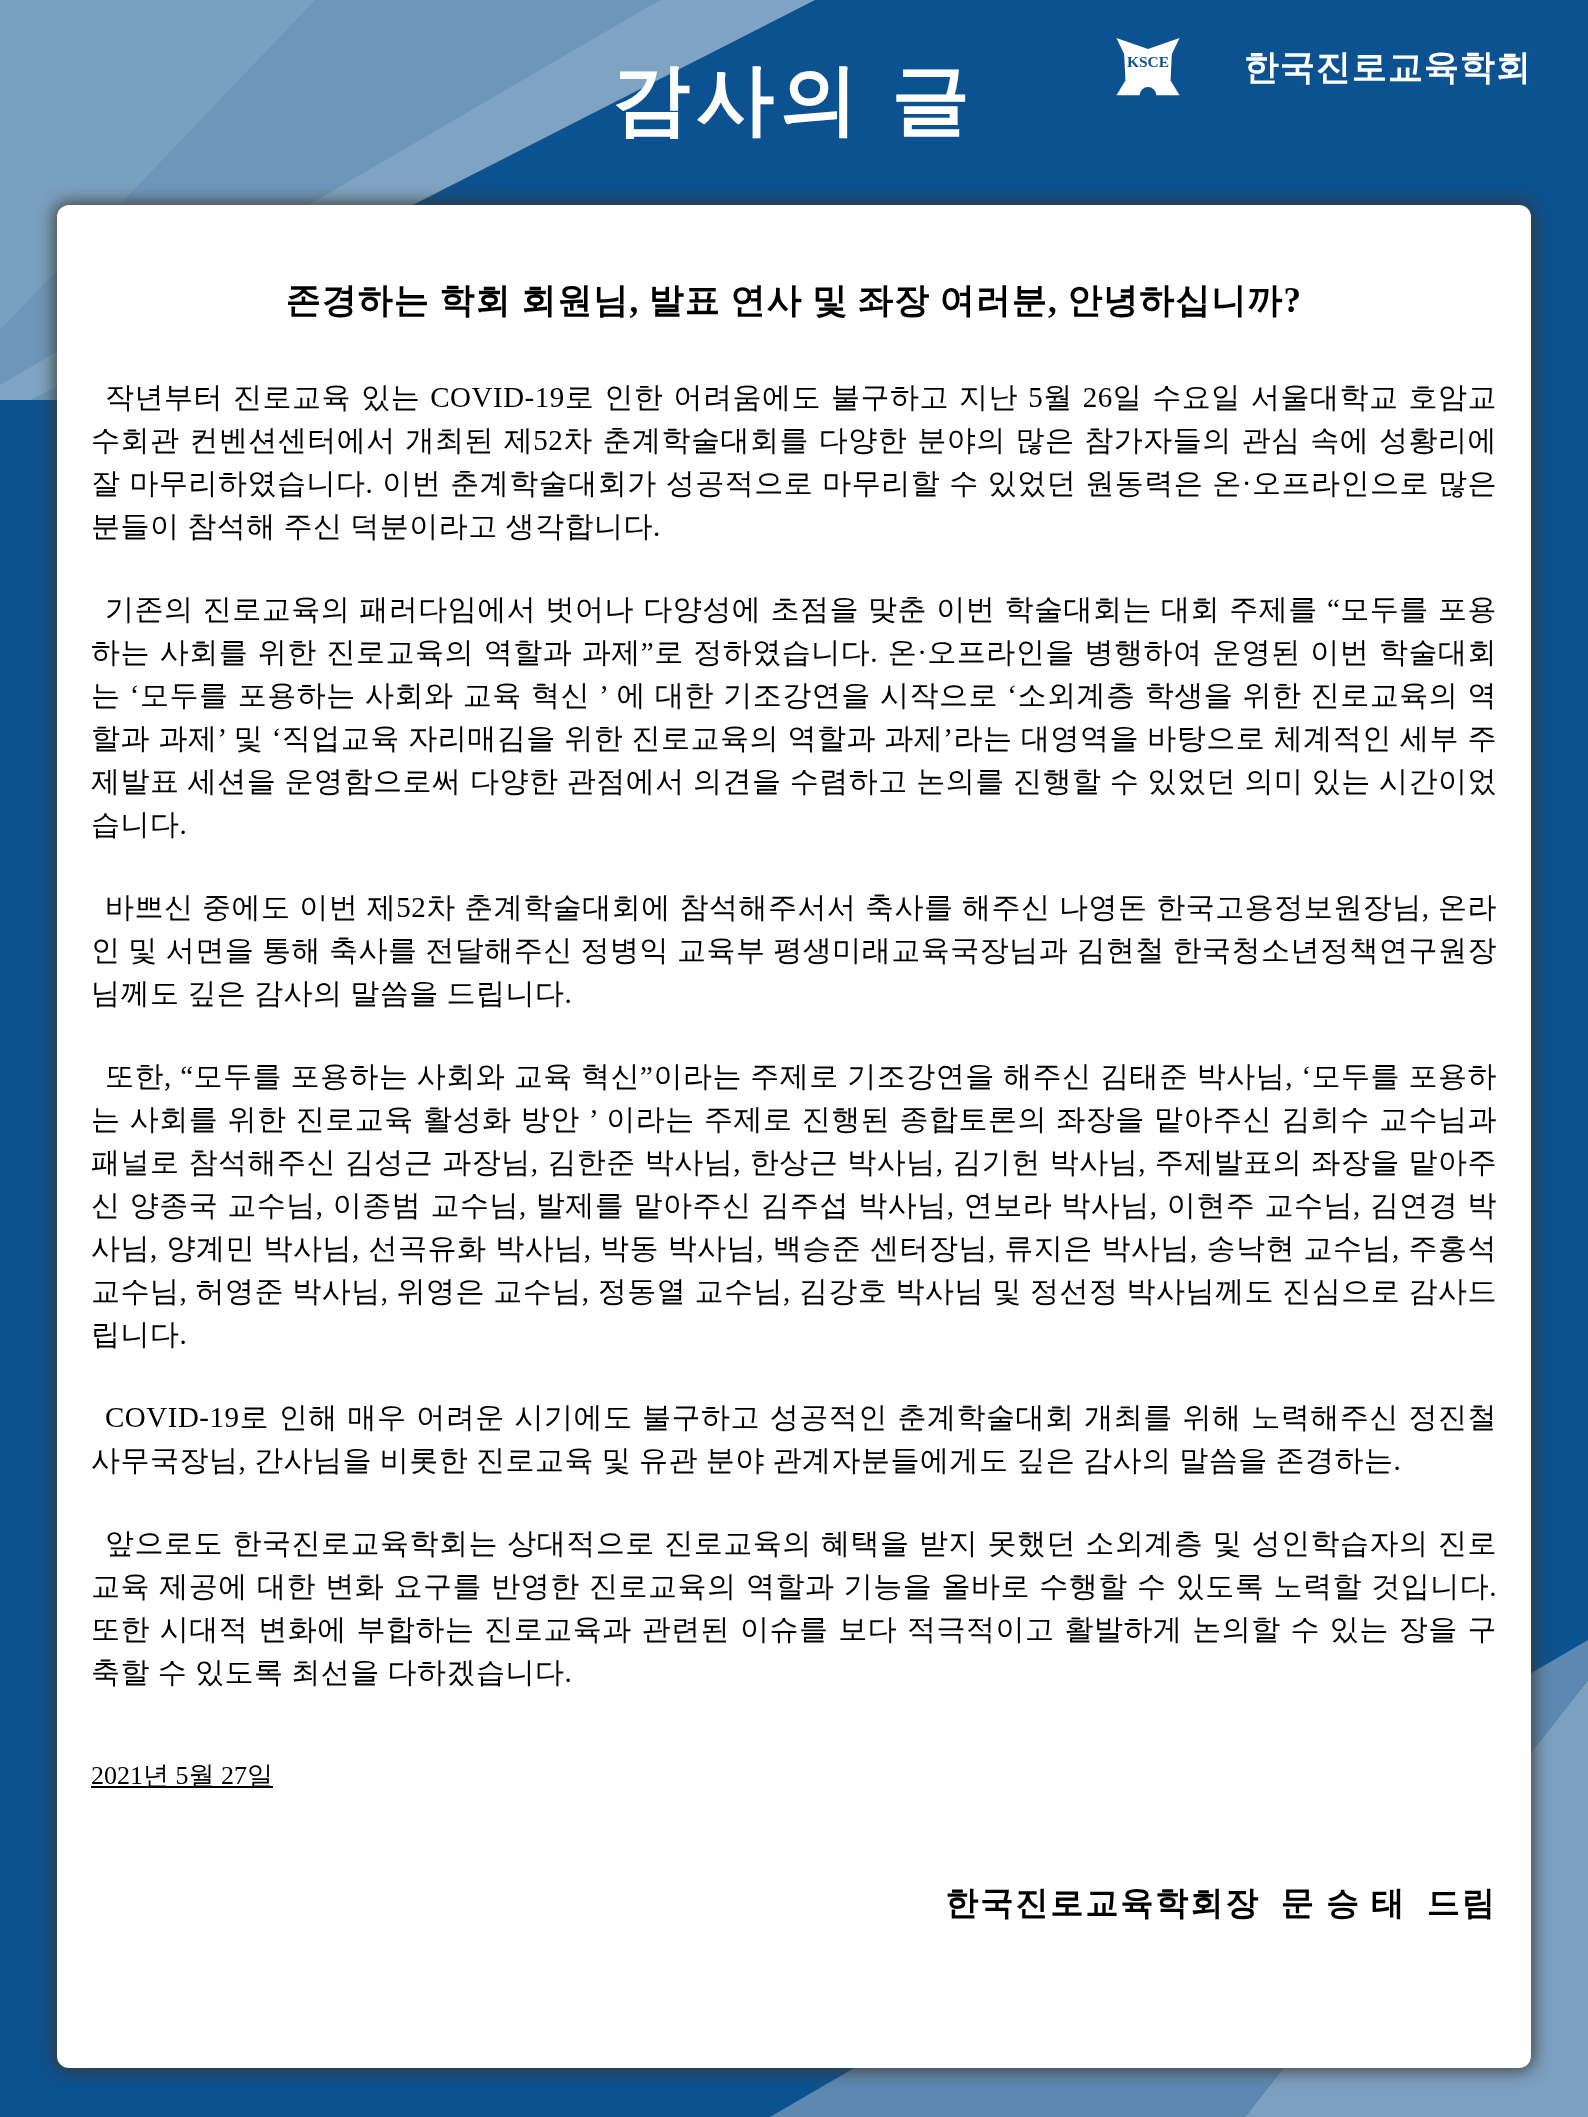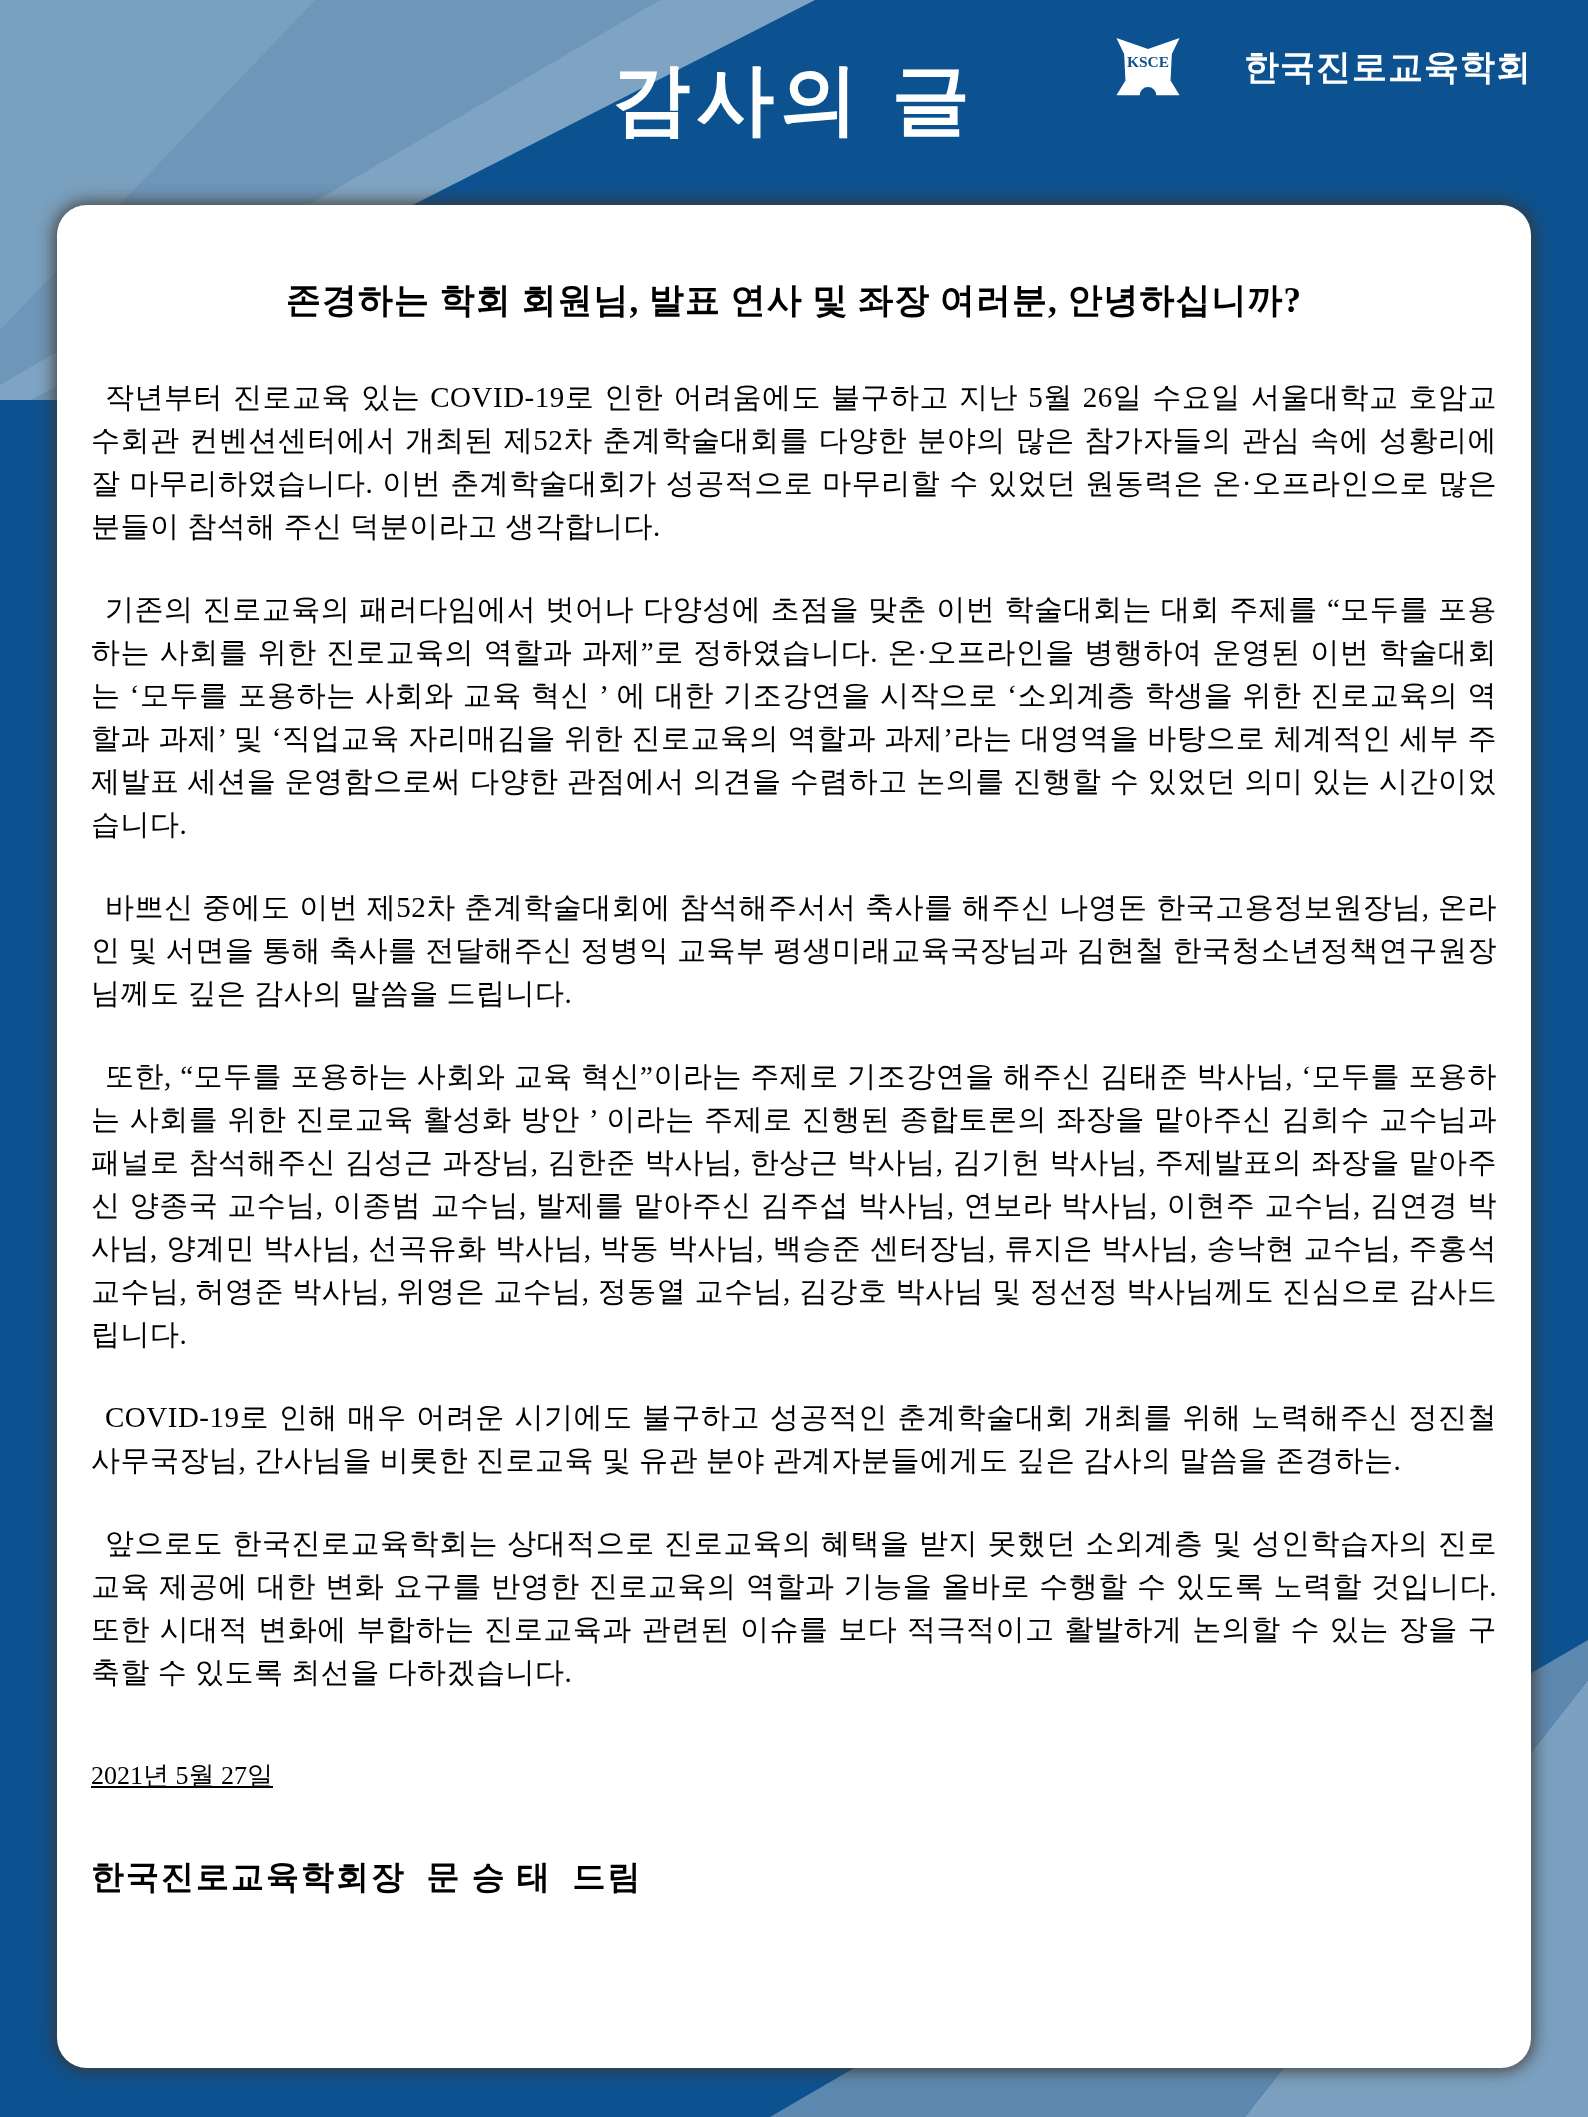--- a/index.html
+++ b/index.html
@@ -68,21 +68,21 @@
     font-size: 35px;
     letter-spacing: 1px;
     margin-left: 48px;
   }
   
   .card {
     position: absolute;
     left: 57px; top: 205px;
     width: 1474px; height: 1863px;
     background: #ffffff;
-    border-radius: 30px;
+    border-radius: 12px;
     box-shadow: 0 0 16px 3px rgba(62, 54, 44, 0.85);
     z-index: 1;
     box-sizing: border-box;
     padding: 72px 34px 0 34px;
     color: #000000;
   }
   .greeting {
     text-align: center;
     font-size: 35px;
     font-weight: bold;
@@ -97,24 +97,24 @@
     text-indent: 14px;
     letter-spacing: 0.5px;
   }
   .letter-date {
     text-align: left;
     font-size: 26px;
     margin: 64px 0 0 0;
     text-decoration: underline;
   }
   .letter-signature {
-    text-align: left;
+    text-align: right;
     font-size: 33px;
     font-weight: bold;
-    margin: 62px 0 0 0;
+    margin: 88px 0 0 0;
     white-space: pre;
     letter-spacing: 2px;
   }
 </style>
 </head>
 <body>
 
 <div class="page">
 
   <div class="deco hdr-band-light"></div>

